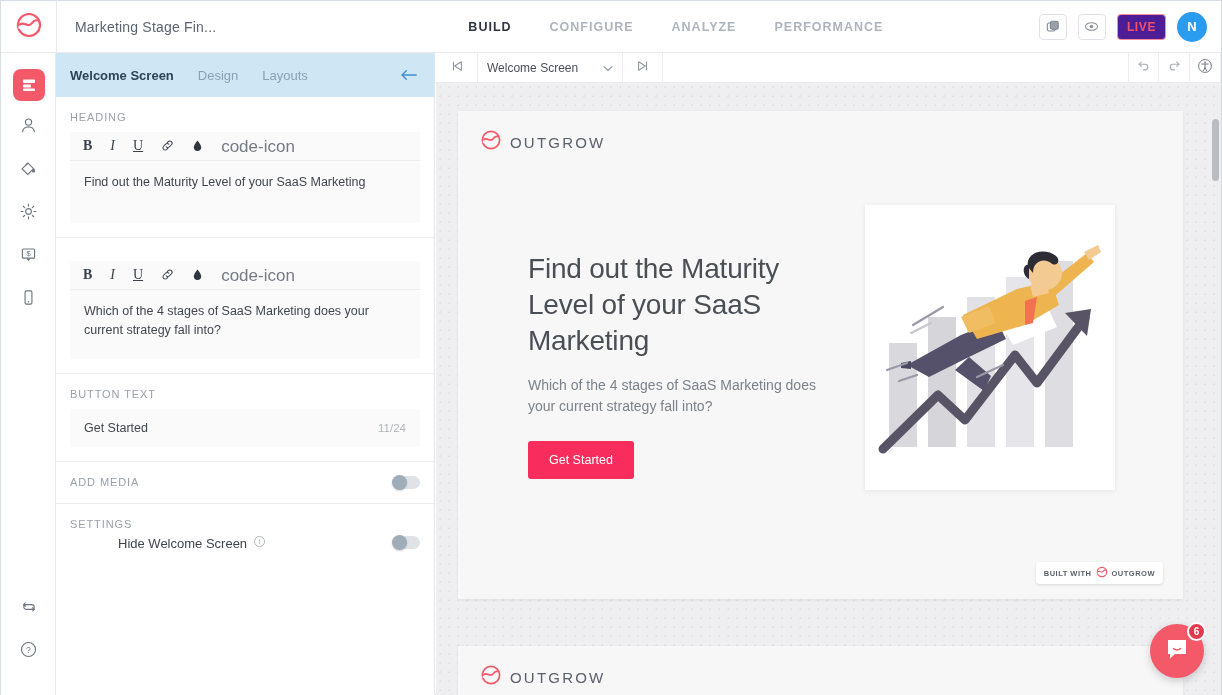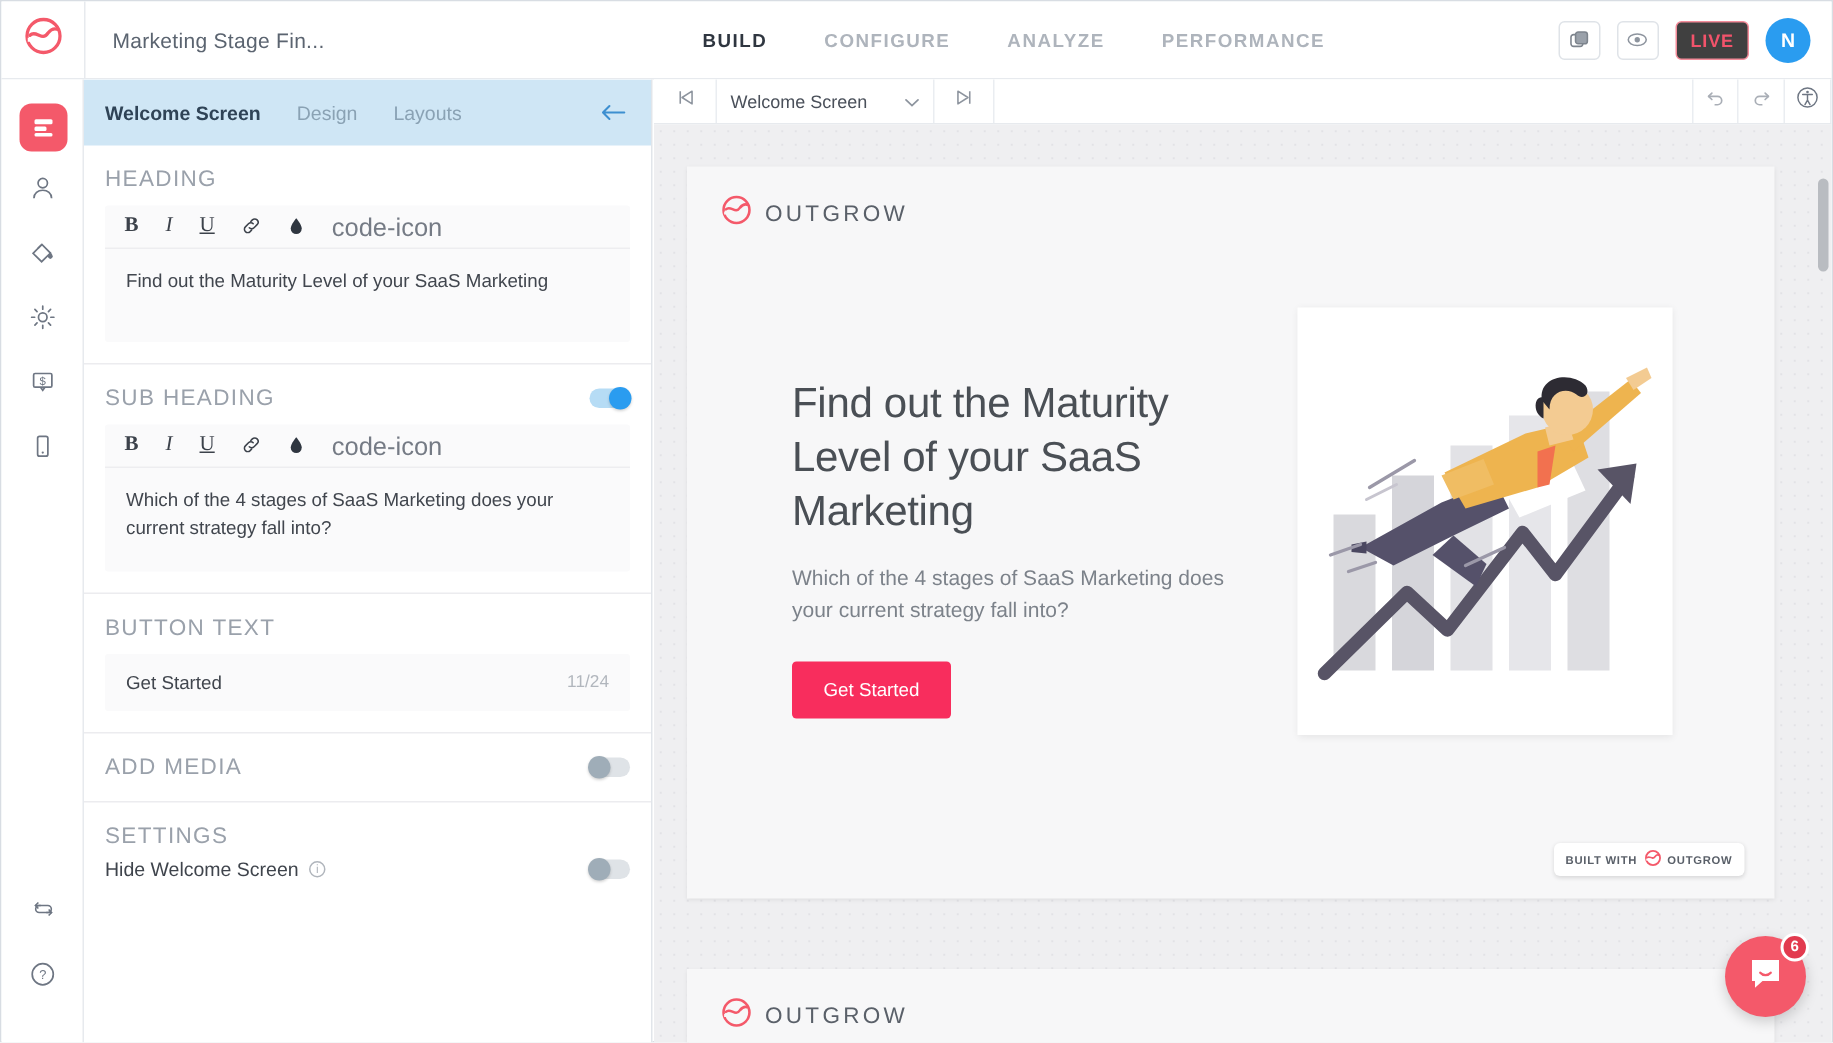--- a/index.html
+++ b/index.html
@@ -35,21 +35,21 @@
     position: absolute; right: 14px; top: 0; height: 51px;
     display: flex; align-items: center; gap: 11px;
   }
   .icon-btn {
     width: 28px; height: 26px; border: 1px solid #dfe3e8; border-radius: 4px;
     display: flex; align-items: center; justify-content: center; background: #fff; cursor: pointer;
   }
   .live-btn {
     border: 1px solid #f48c9a; color: #f2536b; border-radius: 4px;
     font-size: 12px; font-weight: bold; letter-spacing: .6px;
-    padding: 5px 9px; background: #404040; cursor: pointer;
+    padding: 5px 9px; background: #4c1d95; cursor: pointer;
   }
   .avatar {
     width: 30px; height: 30px; border-radius: 50%; background: #2a9cf0; color: #fff;
     display: flex; align-items: center; justify-content: center;
     font-size: 13px; font-weight: bold; cursor: pointer;
   }
 
   
   .rail {
     position: absolute; top: 52px; left: 0; width: 55px; height: 642px;
@@ -74,21 +74,21 @@
   .panel-head {
     height: 44px; background: #cfe6f5; display: flex; align-items: center;
     padding: 0 16px 0 14px;
   }
   .panel-tab { font-size: 13px; color: #8aa2b4; margin-right: 24px; cursor: pointer; }
   .panel-tab.active { color: #2f4356; font-weight: bold; }
   .back-arrow { margin-left: auto; color: #3d8fd0; cursor: pointer; display: flex; }
 
   .section { padding: 14px 14px 0 14px; border-bottom: 1px solid #ececef; }
   .sec-label {
-    font-size: 15px; letter-spacing: .9px; color: #9aa1ab; text-transform: uppercase;
+    font-size: 11px; letter-spacing: .9px; color: #9aa1ab; text-transform: uppercase;
     display: flex; align-items: center;
   }
   .editor-box { margin: 9px 0 14px 0; background: #fafafb; border-radius: 2px; }
   .editor-tools {
     height: 29px; border-bottom: 1px solid #ededf0; display: flex; align-items: center;
     gap: 18px; padding: 0 13px; color: #3c424b;
   }
   .etool { font-size: 13px; cursor: pointer; line-height: 1; }
   .etool.b { font-family: "Liberation Serif", serif; font-weight: bold; font-size: 14px; }
   .etool.i { font-family: "Liberation Serif", serif; font-style: italic; font-size: 14px; }
@@ -110,21 +110,21 @@
   .toggle.on { background: #b6dcf5; }
   .toggle.on .knob { left: 13px; background: #2a9cf0; }
 
   .input-row {
     margin: 9px 0 14px 0; background: #fafafb; height: 38px; border-radius: 2px;
     display: flex; align-items: center; padding: 0 14px;
   }
   .input-row .val { font-size: 12.5px; color: #41464e; }
   .input-row .counter { margin-left: auto; font-size: 11.5px; color: #b1b6bd; }
   .row-flex { display: flex; align-items: center; padding-bottom: 14px; }
-  .settings-row { display: flex; align-items: center; padding: 6px 0 16px 0; }
+  .settings-row { display: flex; align-items: flex-start; padding: 6px 0 16px 0; margin-left: 48px; }
   .settings-row .txt { font-size: 13px; color: #3f444c; }
   .info-i {
     display: inline-flex; margin-left: 7px; width: 11px; height: 11px; border-radius: 50%;
     border: 1px solid #b0b5bc; color: #b0b5bc; font-size: 8px;
     align-items: center; justify-content: center; cursor: pointer;
   }
 
   
   .preview-wrap {
     position: absolute; top: 52px; left: 435px; width: 785px; height: 642px; background: #fff;
@@ -349,26 +349,20 @@
               <path d="M6 1.5C6 1.5 10 6.2 10 9a4 4 0 0 1-8 0c0-2.8 4-7.5 4-7.5z" fill="#2f3640"></path>
             </svg>
           </span>
           <span class="etool code">code-icon</span>
         </div>
         <div class="editor-body heading-body">Find out the Maturity Level of your SaaS Marketing</div>
       </div>
     </div>
 
     <div class="section">
-      <div class="sec-label">
-        <span>SUB HEADING</span>
-        <span class="toggle on">
-            <span class="knob"></span>
-          </span>
-      </div>
       <div class="editor-box">
         <div class="editor-tools">
           <span class="etool b">B</span>
           <span class="etool i">I</span>
           <span class="etool u">U</span>
           <span class="etool">
             <svg width="13" height="13" viewBox="0 0 14 14">
               <path d="M5.6 8.4a2.4 2.4 0 0 0 3.4 0l2.2-2.2a2.4 2.4 0 1 0-3.4-3.4L6.7 4" fill="none" stroke="#3c424b" stroke-width="1.1" stroke-linecap="round"></path>
               <path d="M8.4 5.6a2.4 2.4 0 0 0-3.4 0L2.8 7.8a2.4 2.4 0 1 0 3.4 3.4L7.3 10" fill="none" stroke="#3c424b" stroke-width="1.1" stroke-linecap="round"></path>
             </svg>

